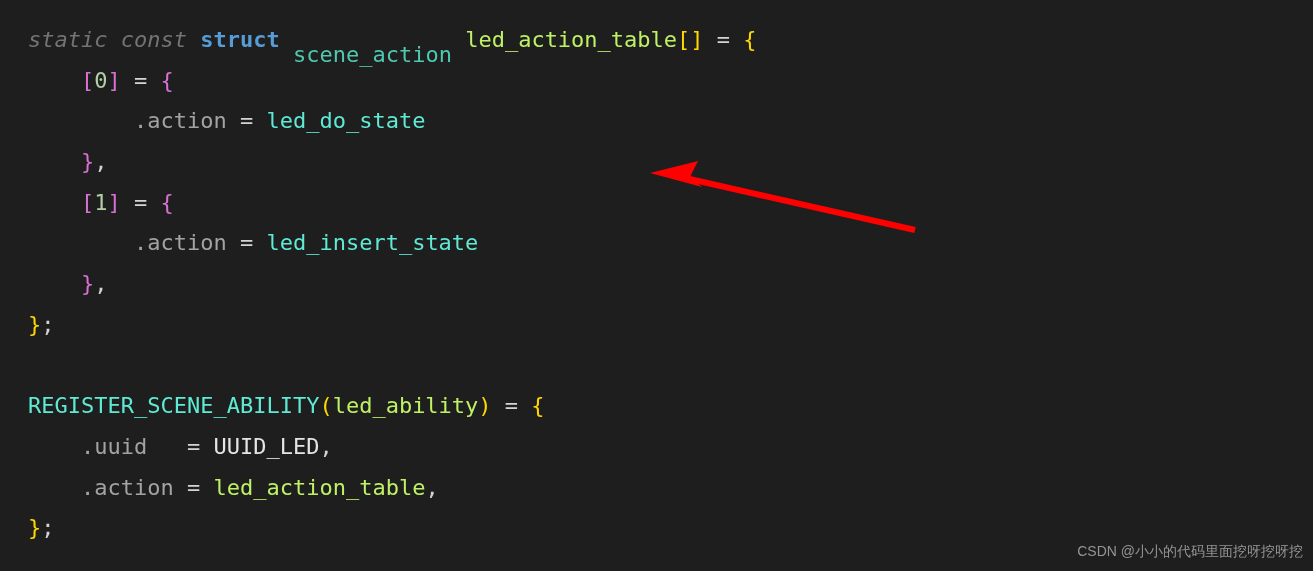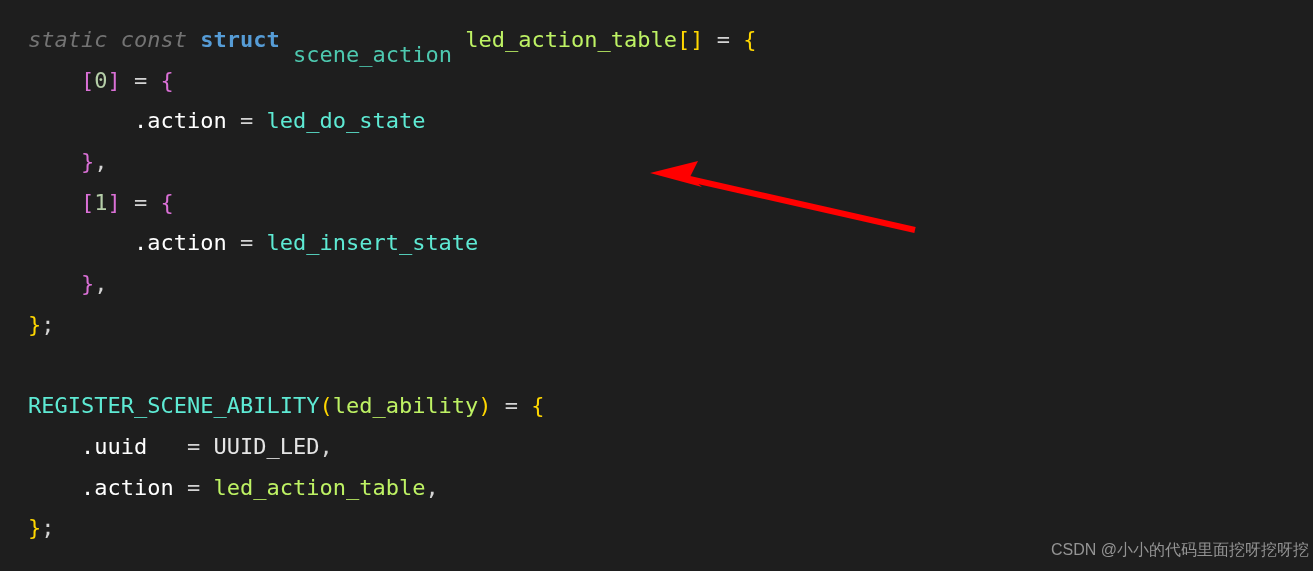--- a/index.html
+++ b/index.html
@@ -18,36 +18,36 @@
   .line { white-space: pre; height: 40.7px; display: flex; align-items: center; }
   .kw-blue     { color: #737373; font-style: italic; }
   .kw-struct   { color: #569cd6; font-weight: bold; }
   .type-green  { color: #4ec9b0; margin-top: 29px; }
   .var-light   { color: #bef264; }
   .fn-yellow   { color: #5eead4; }
   .num-green   { color: #b5cea8; }
   .punct       { color: #d4d4d4; }
   .brace-y     { color: #ffd700; }
   .brace-p     { color: #da70d6; }
-  .member      { color: #ffffff; }
+  .member      { color: #a3a3a3; }
   .const-blue  { color: #e5e5e5; }
 
   .arrow {
     position: absolute;
     top: 155px;
     left: 650px;
     pointer-events: none;
   }
   .watermark {
     position: absolute;
     bottom: 6px;
-    right: 4px;
+    right: 10px;
     color: #bbbbbb;
     font-family: -apple-system, Arial, sans-serif;
-    font-size: 16px;
+    font-size: 14px;
     opacity: 0.75;
   }
 </style>
 </head>
 <body>
 
 <pre><div class="line"><span class="kw-blue">static</span><span class="punct"> </span><span class="kw-blue">const</span><span class="punct"> </span><span class="kw-struct">struct</span><span class="punct"> </span><span class="type-green">scene_action</span><span class="punct"> </span><span class="var-light">led_action_table</span><span class="brace-y">[]</span><span class="punct"> = </span><span class="brace-y">{</span></div><div class="line"><span>    </span><span class="brace-p">[</span><span class="num-green">0</span><span class="brace-p">]</span><span class="punct"> = </span><span class="brace-p">{</span></div><div class="line"><span>        </span><span class="member">.action</span><span class="punct"> = </span><span class="fn-yellow">led_do_state</span></div><div class="line"><span>    </span><span class="brace-p">}</span><span class="punct">,</span></div><div class="line"><span>    </span><span class="brace-p">[</span><span class="num-green">1</span><span class="brace-p">]</span><span class="punct"> = </span><span class="brace-p">{</span></div><div class="line"><span>        </span><span class="member">.action</span><span class="punct"> = </span><span class="fn-yellow">led_insert_state</span></div><div class="line"><span>    </span><span class="brace-p">}</span><span class="punct">,</span></div><div class="line"><span class="brace-y">}</span><span class="punct">;</span></div><div class="line"> </div><div class="line"><span class="fn-yellow">REGISTER_SCENE_ABILITY</span><span class="brace-y">(</span><span class="var-light">led_ability</span><span class="brace-y">)</span><span class="punct"> = </span><span class="brace-y">{</span></div><div class="line"><span>    </span><span class="member">.uuid</span><span class="punct">   = </span><span class="const-blue">UUID_LED</span><span class="punct">,</span></div><div class="line"><span>    </span><span class="member">.action</span><span class="punct"> = </span><span class="var-light">led_action_table</span><span class="punct">,</span></div><div class="line"><span class="brace-y">}</span><span class="punct">;</span></div></pre>
 
 <svg class="arrow" width="280" height="100" viewBox="0 0 280 100">
   <defs>

